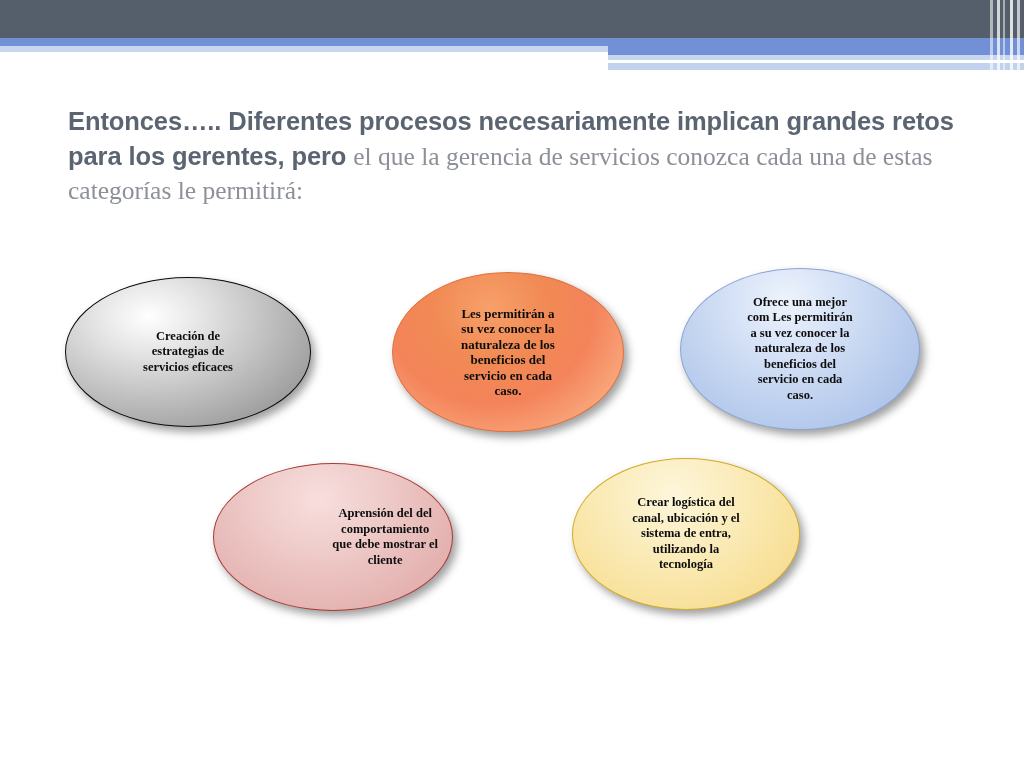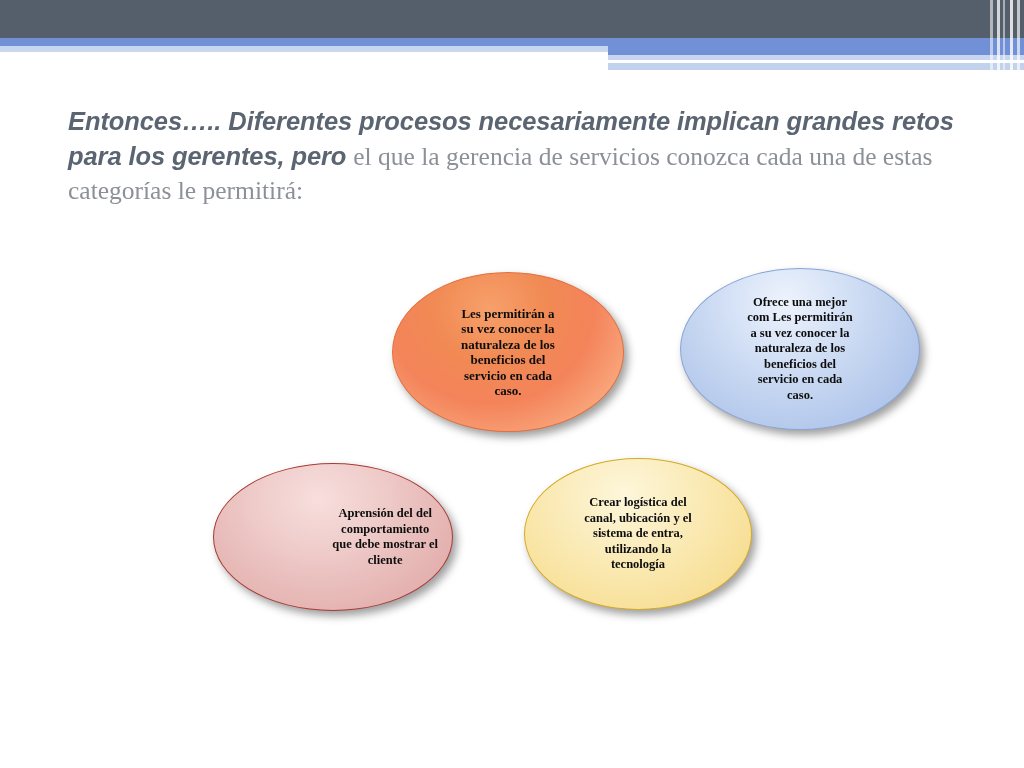--- a/index.html
+++ b/index.html
@@ -104,21 +104,20 @@
     top: 104px;
     width: 916px;
     font-size: 25.5px;
     line-height: 34px;
     color: #8c9097;
     font-family: "Liberation Serif", serif;
   }
   .headline .lead {
     font-family: "Liberation Sans", sans-serif;
     font-weight: bold;
-    font-style: italic;
     color: #5b6572;
     letter-spacing: -0.1px;
   }
 
   
   .canvas {
     position: absolute;
     left: 0; top: 0;
     width: 1024px; height: 768px;
   }
@@ -160,21 +159,21 @@
   }
   .b-pink {
     left: 213px; top: 463px; width: 240px; height: 148px;
     background: radial-gradient(ellipse at 44% 24%, #f7dedd 0%, #f0cfcd 28%, #e8bcba 58%, #e2aeac 82%, #f3d8d6 100%);
     border: 1.4px solid #a83b34;
     font-size: 12.5px;
     line-height: 15.5px;
     justify-content: flex-end;
   }
   .b-yellow {
-    left: 524px; top: 458px; width: 228px; height: 152px;
+    left: 572px; top: 458px; width: 228px; height: 152px;
     background: radial-gradient(ellipse at 44% 24%, #fdf6da 0%, #fbeec2 28%, #f9e5a6 58%, #f7dd92 82%, #fdf3cf 100%);
     border: 1.4px solid #d4ab25;
     font-size: 12.5px;
     line-height: 15.5px;
     align-items: center;
   }
 </style>
 </head>
 <body>
 
@@ -189,20 +188,25 @@
   <div class="band-pale-right-d"></div>
   <div class="band-white-strip"></div>
   <div class="stripes"></div>
 </div>
 
 <div class="headline">
   <span class="lead">Entonces….. Diferentes procesos necesariamente implican grandes retos para los gerentes, pero </span><span>el que la gerencia de servicios conozca cada una de estas categorías le permitirá:</span>
 </div>
 
 <div class="canvas">
+  <div class="bubble b-gray">
+    <span>Creación de
+estrategias de
+servicios eficaces</span>
+  </div>
   <div class="bubble b-orange">
     <span>Les permitirán a
 su vez conocer la
 naturaleza de los
 beneficios del
 servicio en cada
 caso.</span>
   </div>
   <div class="bubble b-blue">
     <span>Ofrece una mejor

